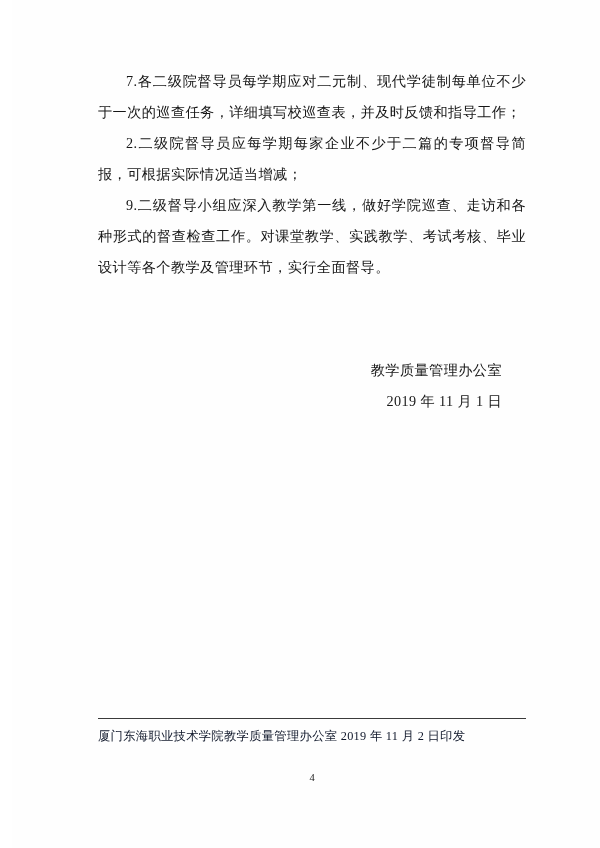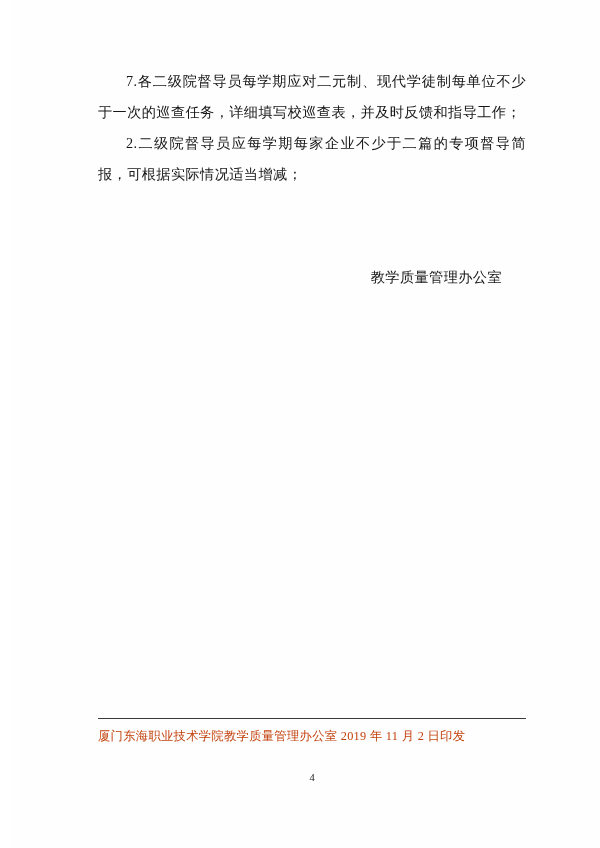--- a/index.html
+++ b/index.html
@@ -62,21 +62,21 @@
   }
   .footer-rule {
     border-top: 1px solid #3a3a3a;
     width: 428px;
     height: 0;
     margin-bottom: 9px;
   }
   .footer-text {
     font-size: 12.3px;
     letter-spacing: 0.3px;
-    color: #c2410c;
+    color: #0f172a;
     text-align: left;
   }
   .page-number {
     position: absolute;
     top: 772px;
     left: 0;
     width: 600px;
     text-align: center;
     font-size: 10.5px;
     color: #222;
@@ -87,23 +87,25 @@
 <body>
 
 <div class="page">
 
   <div class="content">
 
     <p class="para"><span class="indent"></span><span>7.各二级院督导员每学期应对二元制、现代学徒制每单位不少于一次的巡查任务，详细填写校巡查表，并及时反馈和指导工作；</span></p>
 
     <p class="para"><span class="indent"></span><span>2.二级院督导员应每学期每家企业不少于二篇的专项督导简报，可根据实际情况适当增减；</span></p>
 
+    <p class="para"><span class="indent"></span><span>9.二级督导小组应深入教学第一线，做好学院巡查、走访和各种形式的督查检查工作。对课堂教学、实践教学、考试考核、毕业设计等各个教学及管理环节，实行全面督导。</span></p>
 
     <div class="signature">
       <div>教学质量管理办公室</div>
+      <div>2019 年 11 月 1 日</div>
     </div>
 
   </div>
 
   <div class="footer">
     <div class="footer-rule"></div>
     <div class="footer-text">厦门东海职业技术学院教学质量管理办公室 2019 年 11 月 2 日印发</div>
   </div>
 
   <div class="page-number">4</div>

